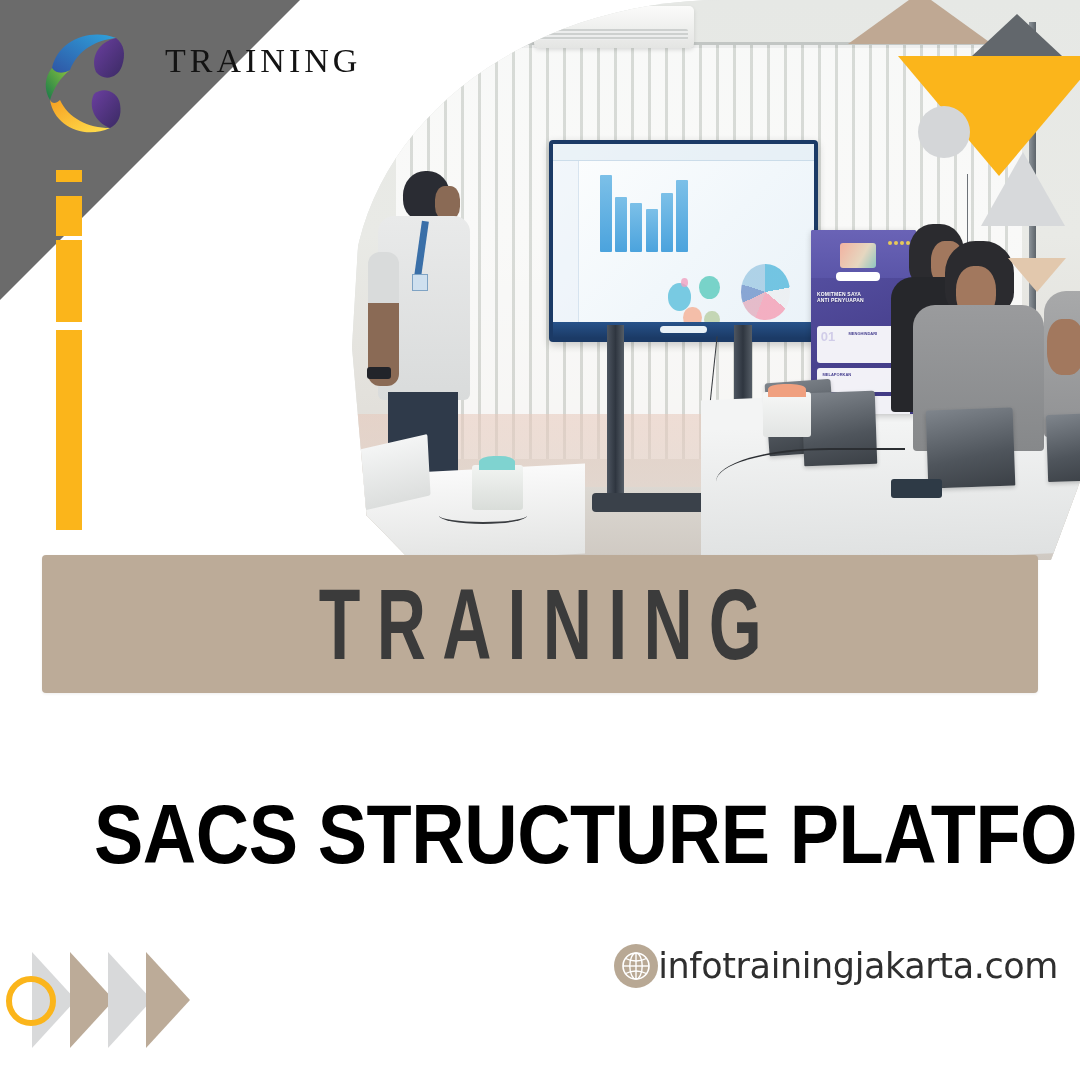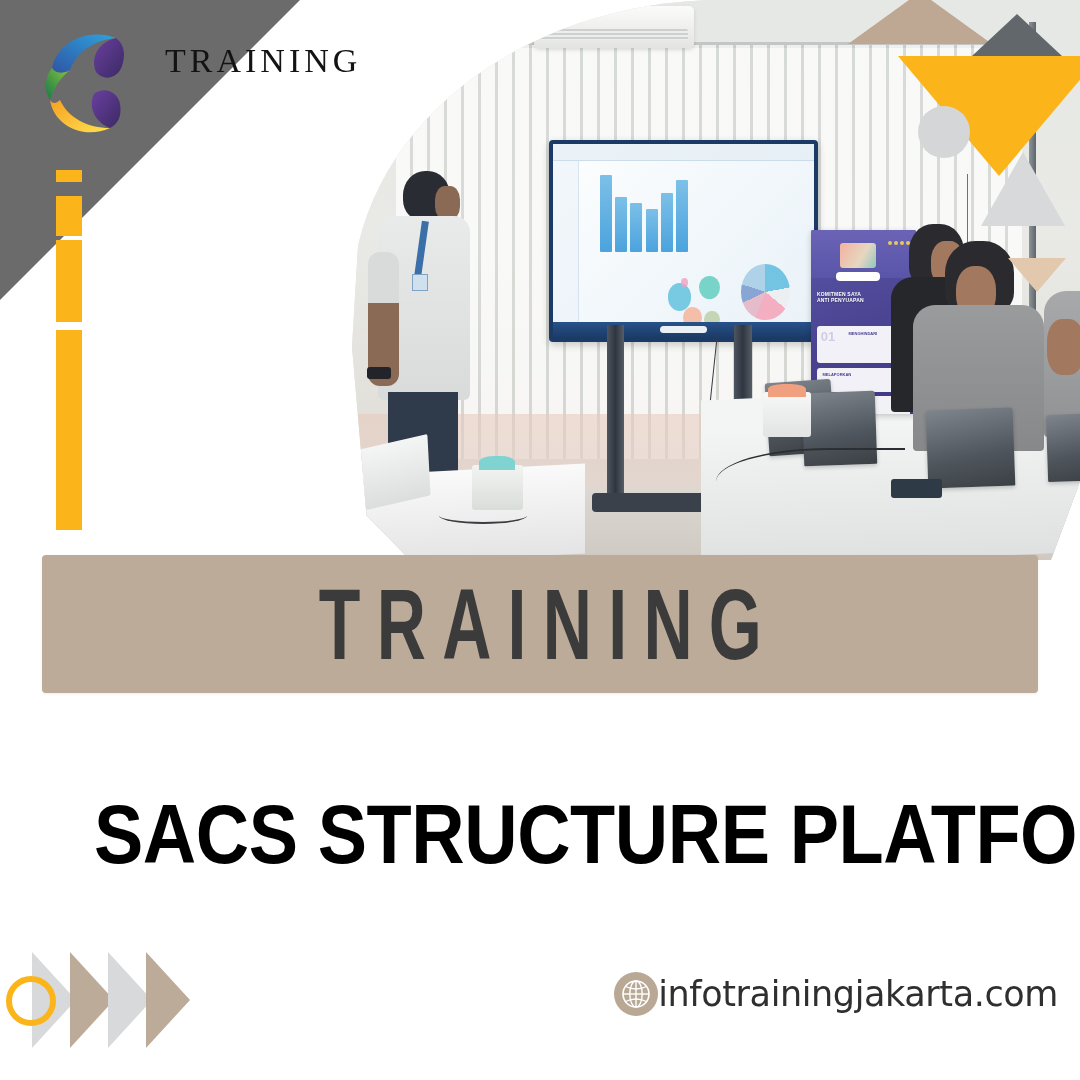--- a/index.html
+++ b/index.html
@@ -481,21 +481,21 @@
   .chev-ring{
     position:absolute; left:-6px; top:24px;
     width:50px; height:50px;
     border:6px solid #fbb51b;
     border-radius:50%;
     background:transparent;
   }
 
   
   .site{
-    position:absolute; right:22px; top:972px;
+    position:absolute; right:22px; top:944px;
     display:flex; align-items:center; 
     z-index:7;
     text-align:right;
   }
   .globe{
     width:44px; height:44px; border-radius:50%;
     background:#b8a894;
     position:relative; flex:none;
   }
   .globe svg{ position:absolute; left:7px; top:7px; }

